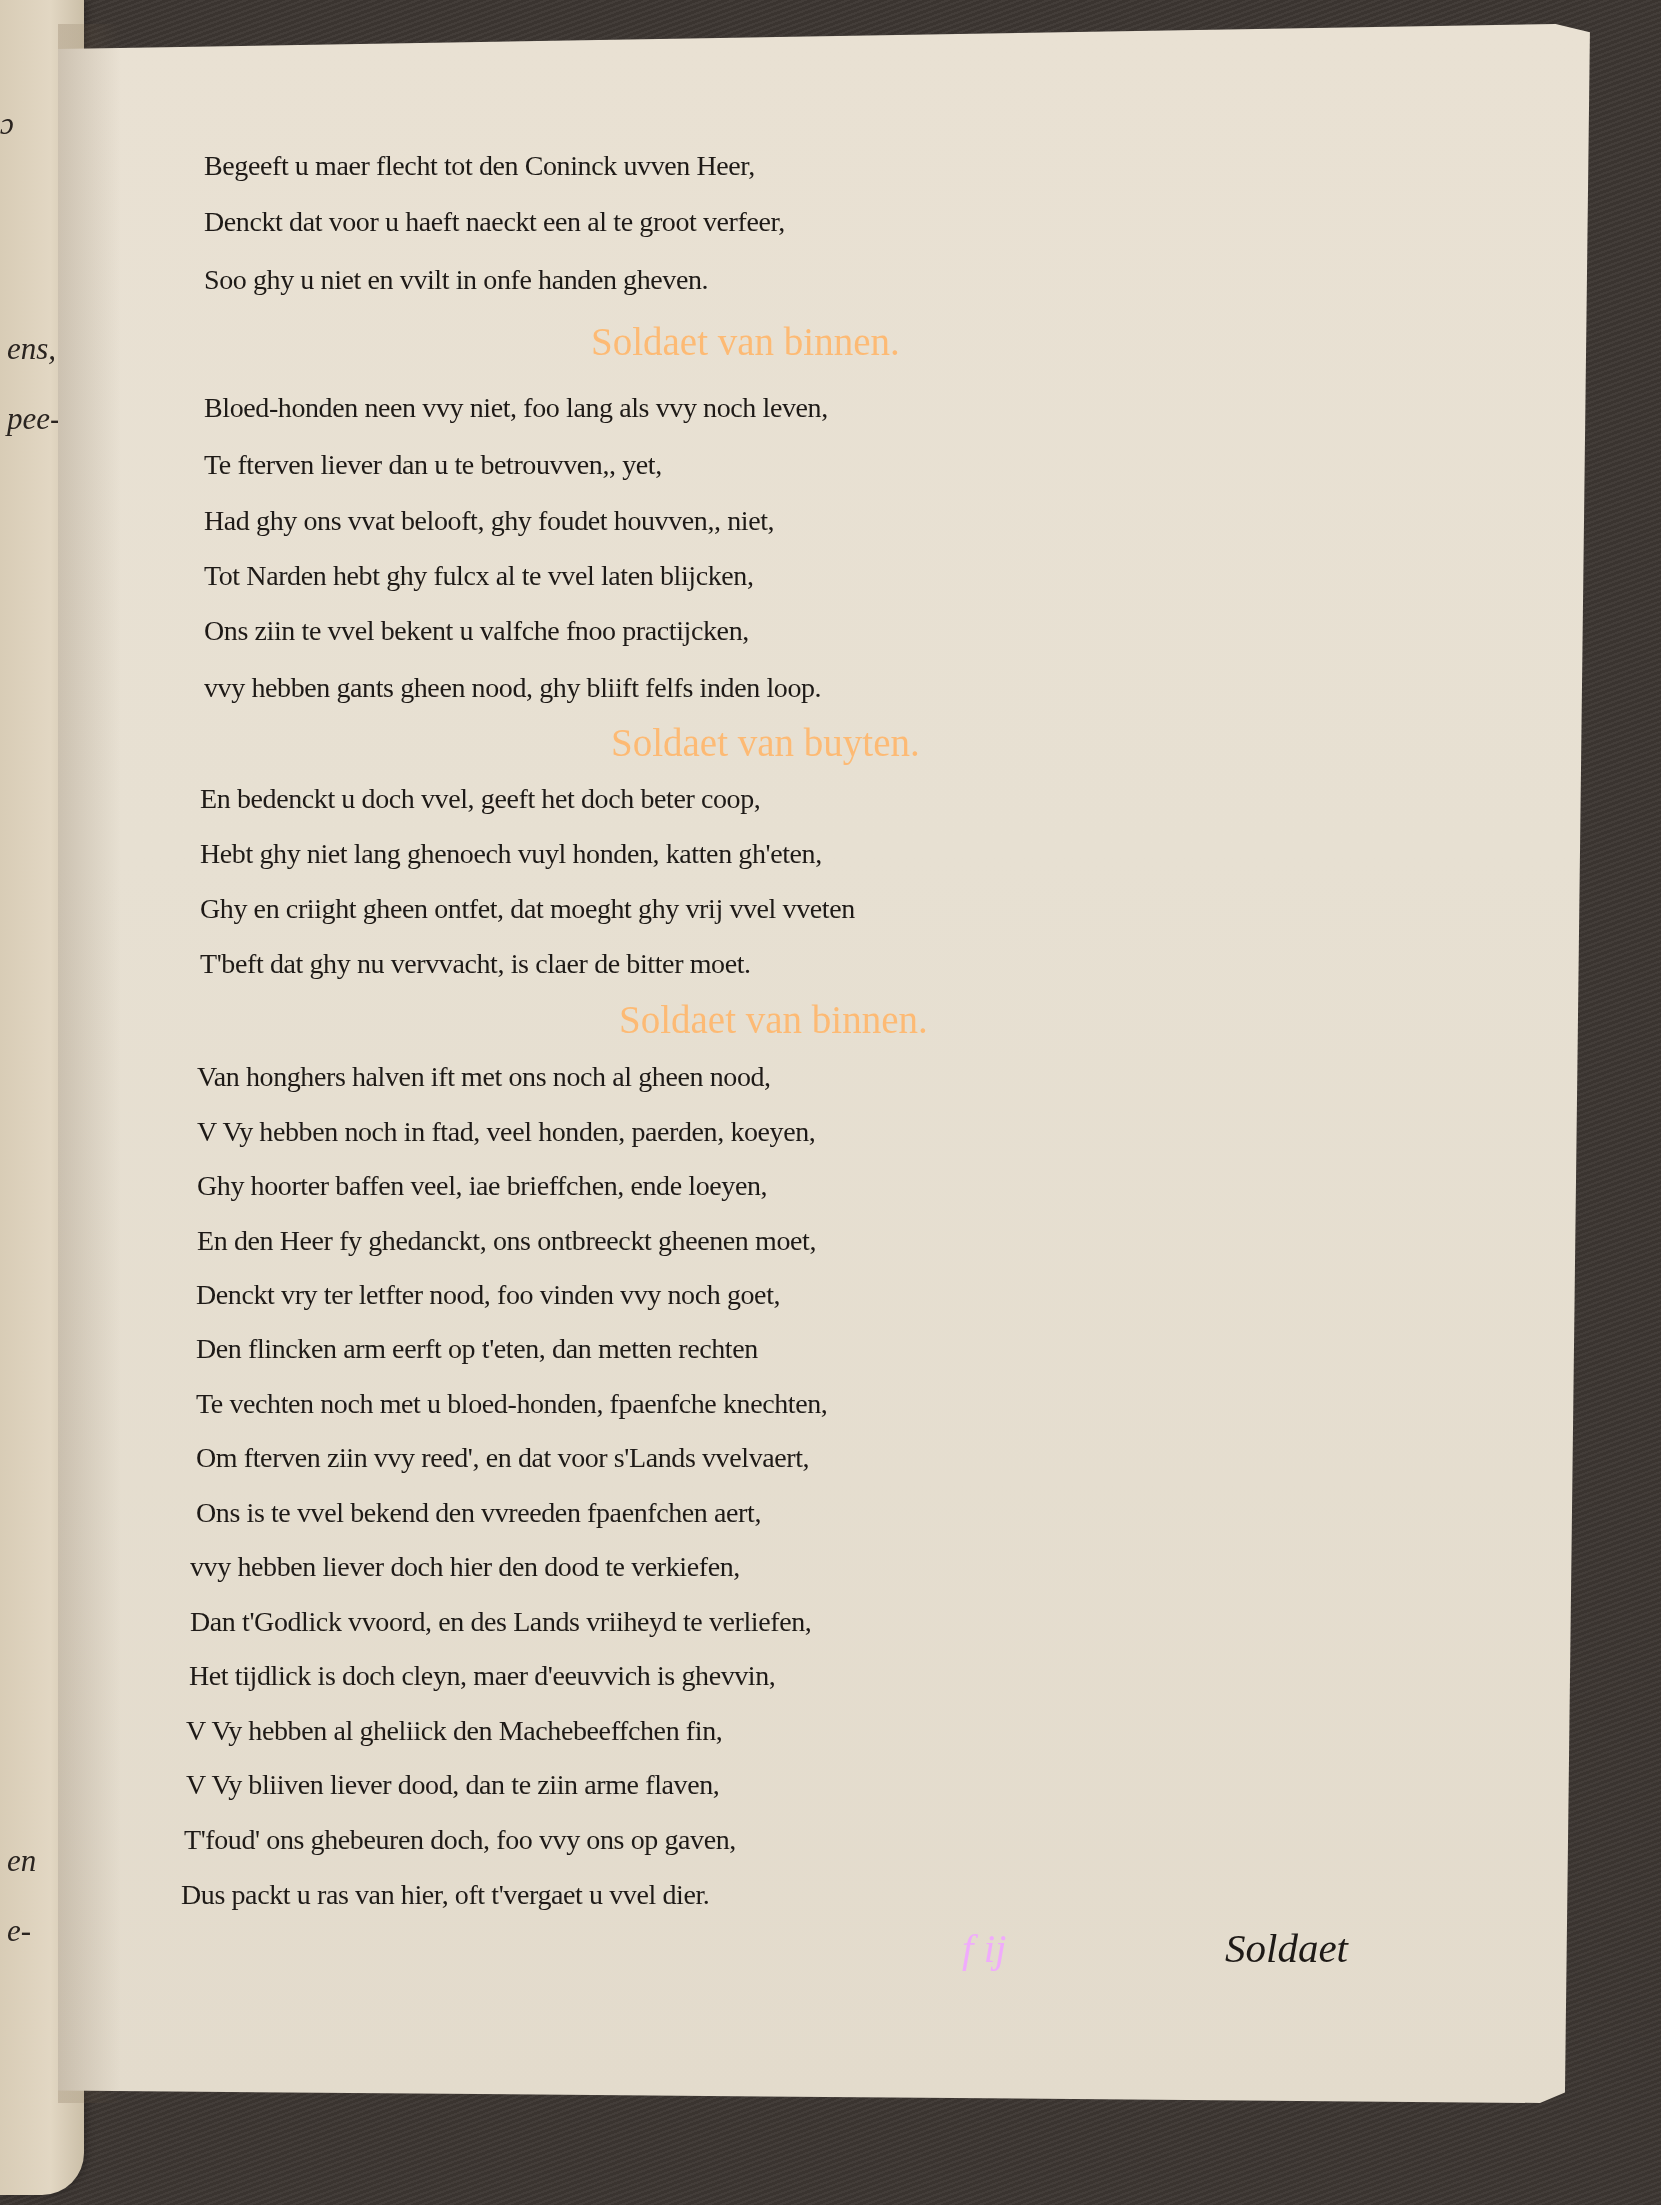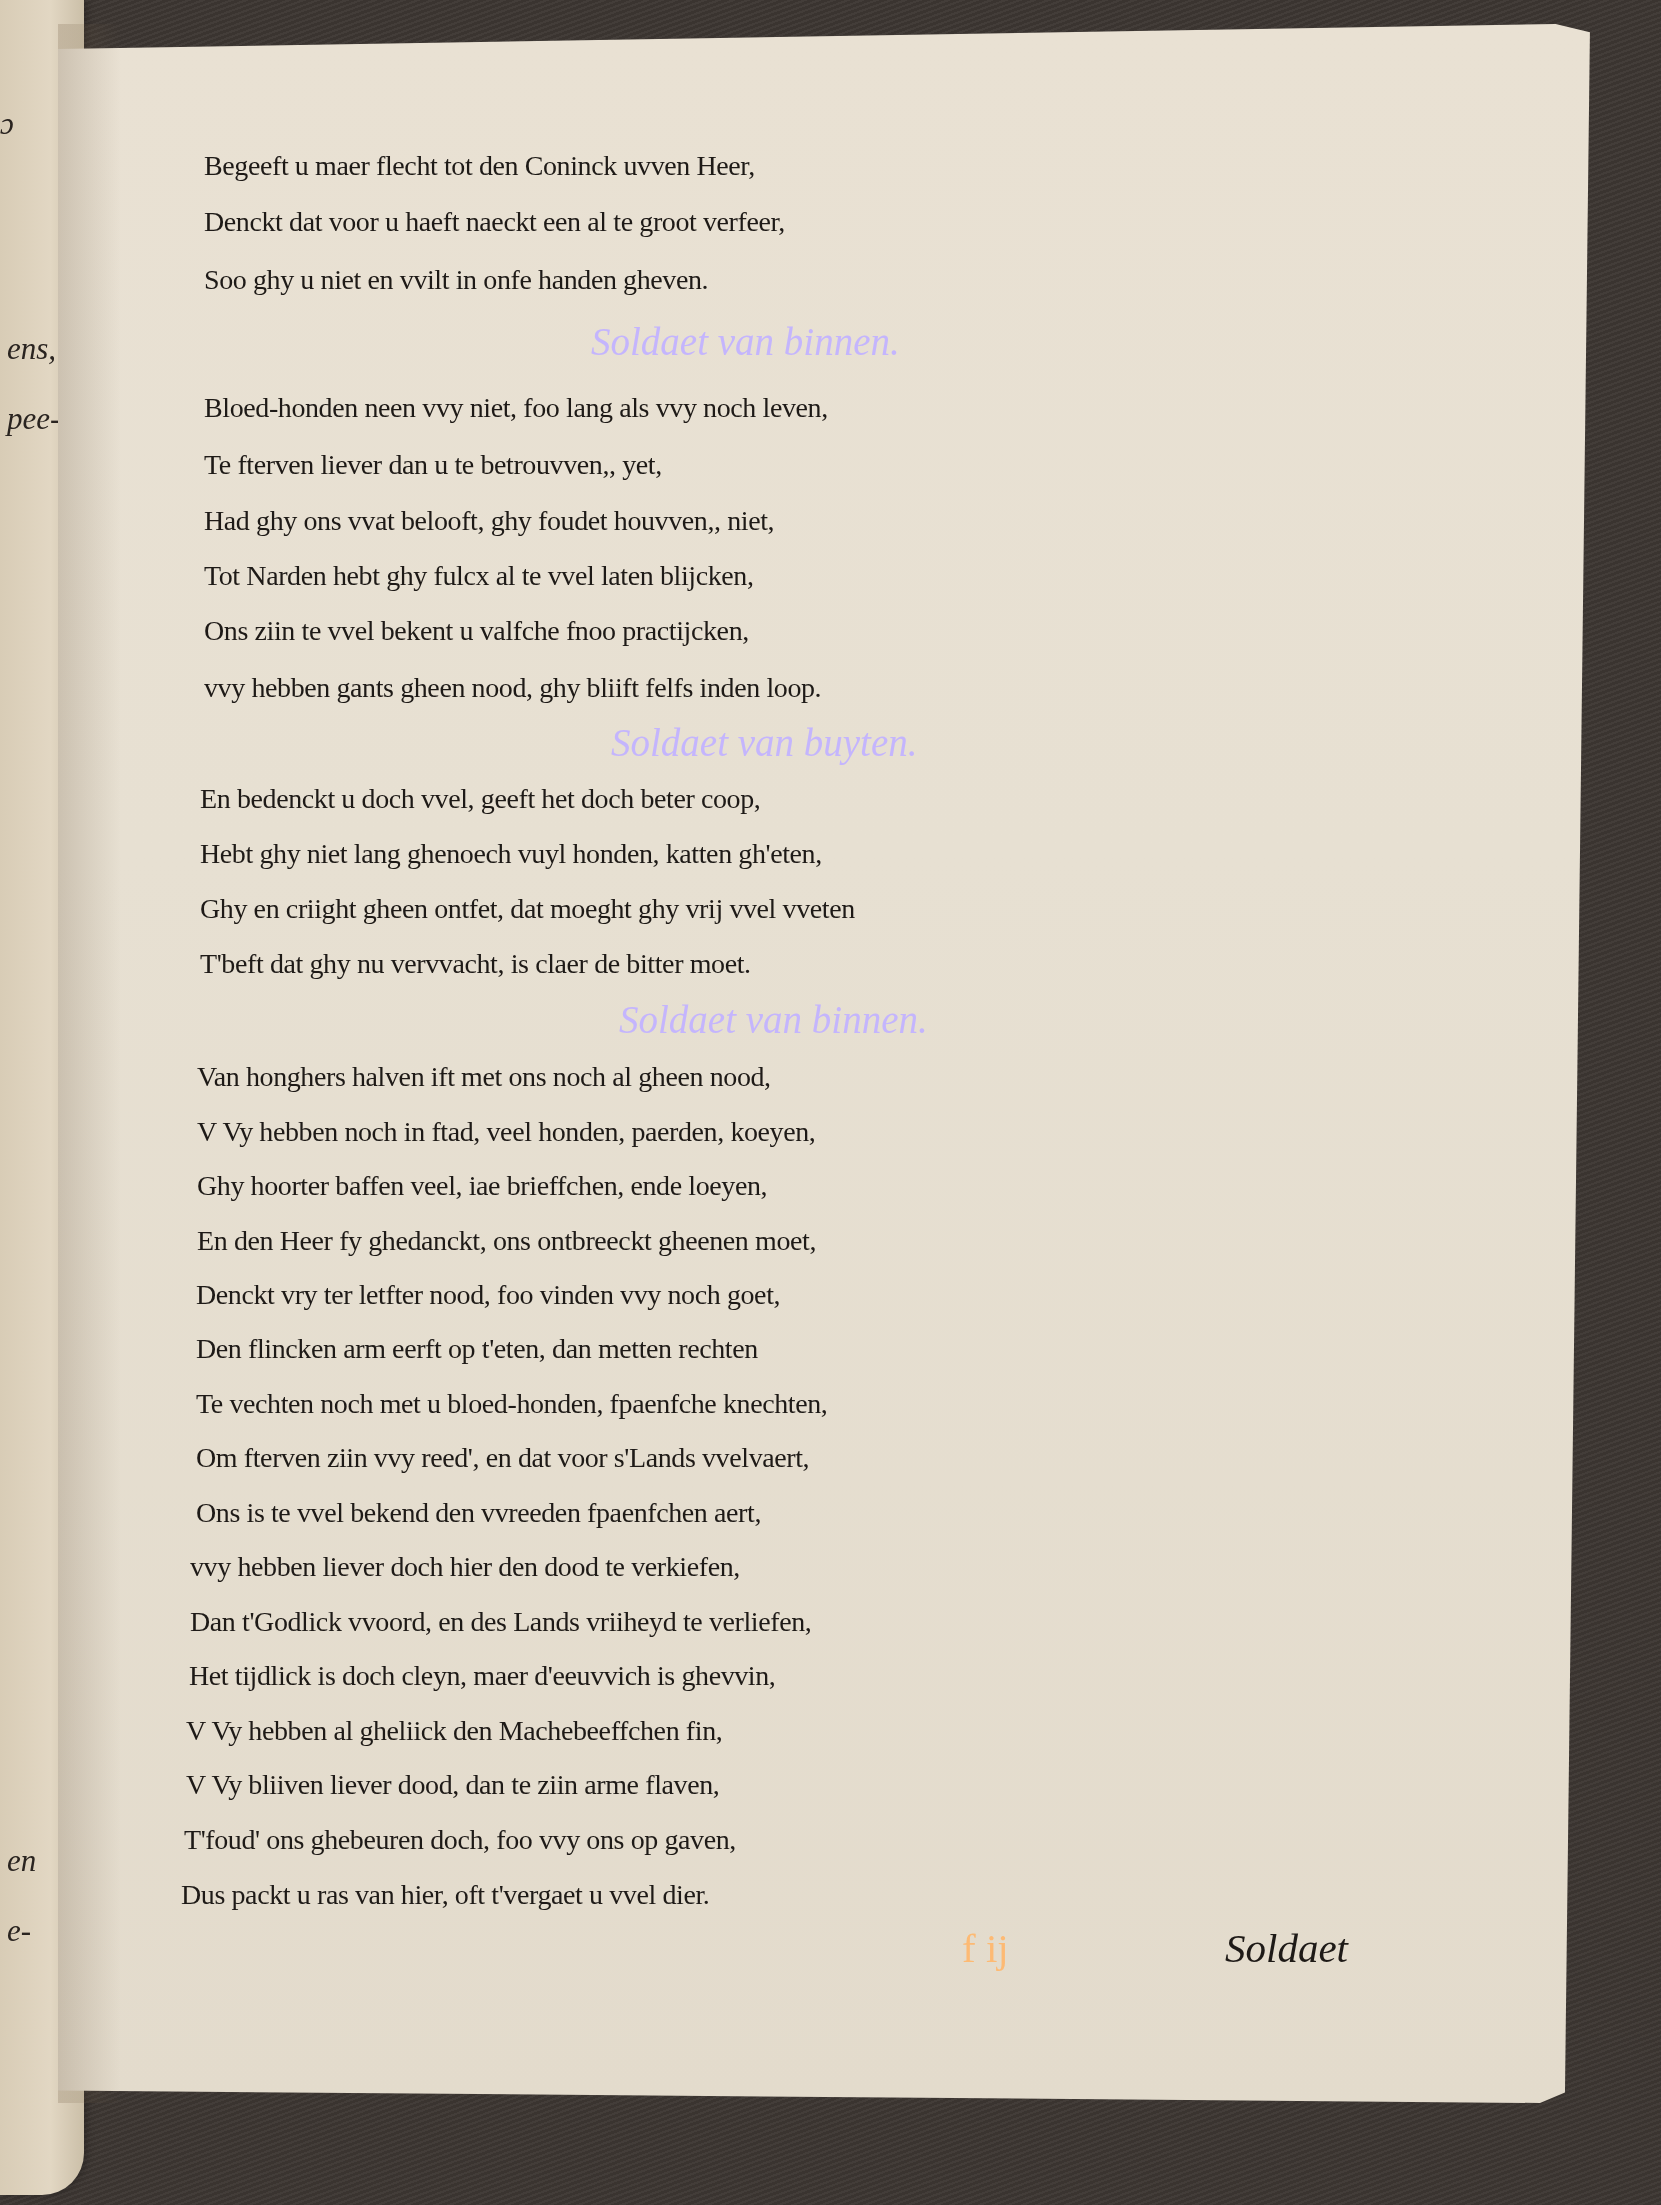--- a/index.html
+++ b/index.html
@@ -24,24 +24,24 @@
   }
   .gutter-shade {
     position:absolute; left:58px; top:24px; width:63px; height:2079px;
     background:linear-gradient(90deg, rgba(120,100,75,0.25), rgba(120,100,75,0));
   }
   .line {
     position:absolute; white-space:nowrap; color:#1e1a17;
     font-size:28px; line-height:49px; letter-spacing:-0.4px;
   }
   .speaker {
-    position:absolute; white-space:nowrap; color:#c4b5fd;
-    font-size:39px; font-style:italic; line-height:49px;
+    position:absolute; white-space:nowrap; color:#fdba74;
+    font-size:39px; line-height:49px;
   }
-  .footer-sig { position:absolute; font-size:41px; color:#fdba74; white-space:nowrap; }
+  .footer-sig { position:absolute; font-style:italic; font-size:41px; color:#f0abfc; white-space:nowrap; }
   .catchword { position:absolute; font-style:italic; font-size:41px; color:#1e1a17; white-space:nowrap; }
 </style>
 </head>
 <body>
 
 <div class="facing-page" id="facing">
     <div class="facing-frag" style="left: 0px; top: 106px;">ɔ</div>
     <div class="facing-frag" style="left: 7px; top: 331px;">ens,</div>
     <div class="facing-frag" style="left: 7px; top: 401px;">pee-</div>
     <div class="facing-frag" style="left: 7px; top: 1843px;">en</div>

